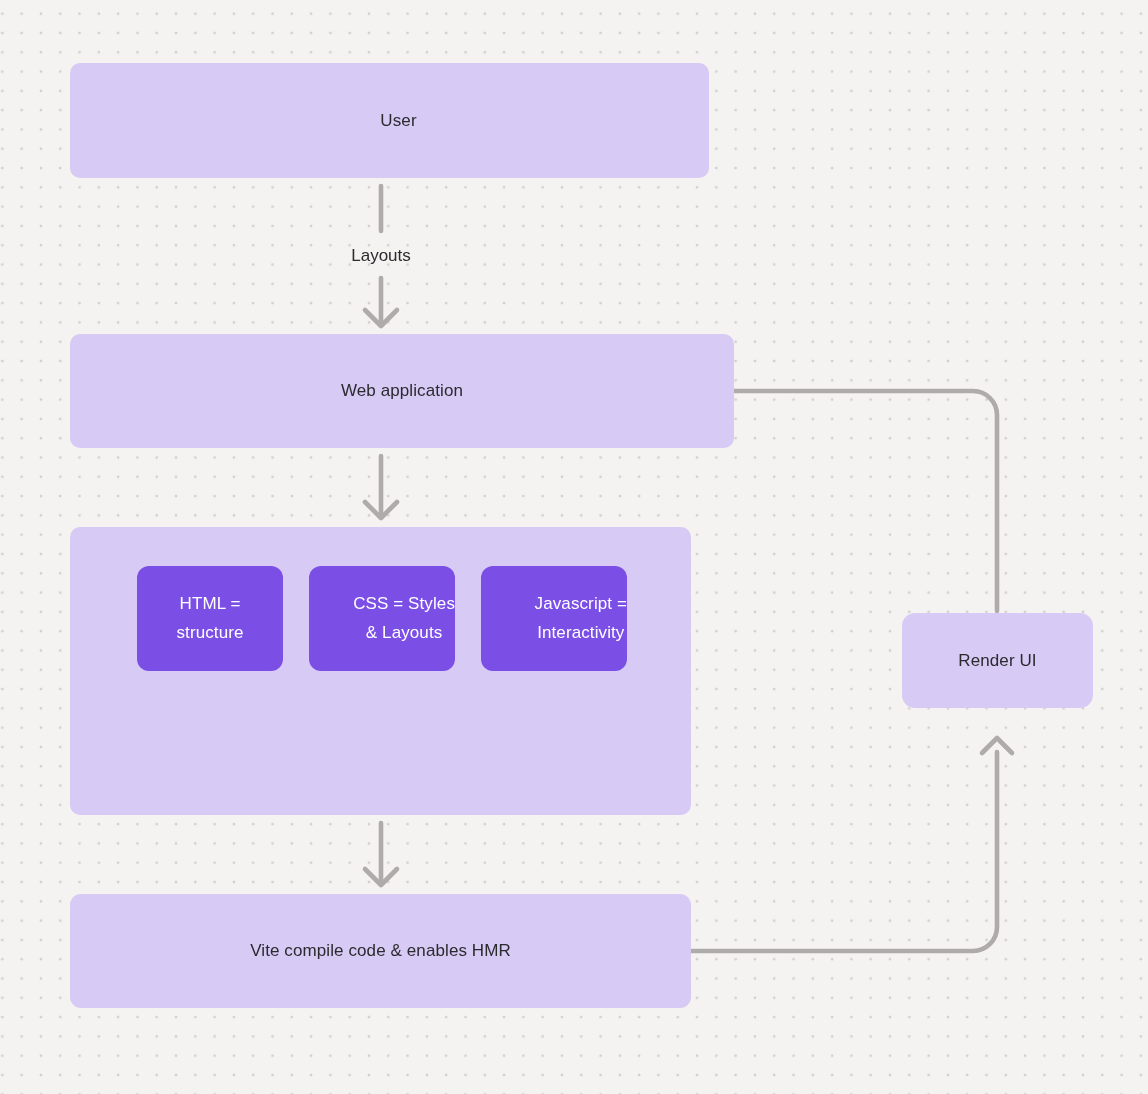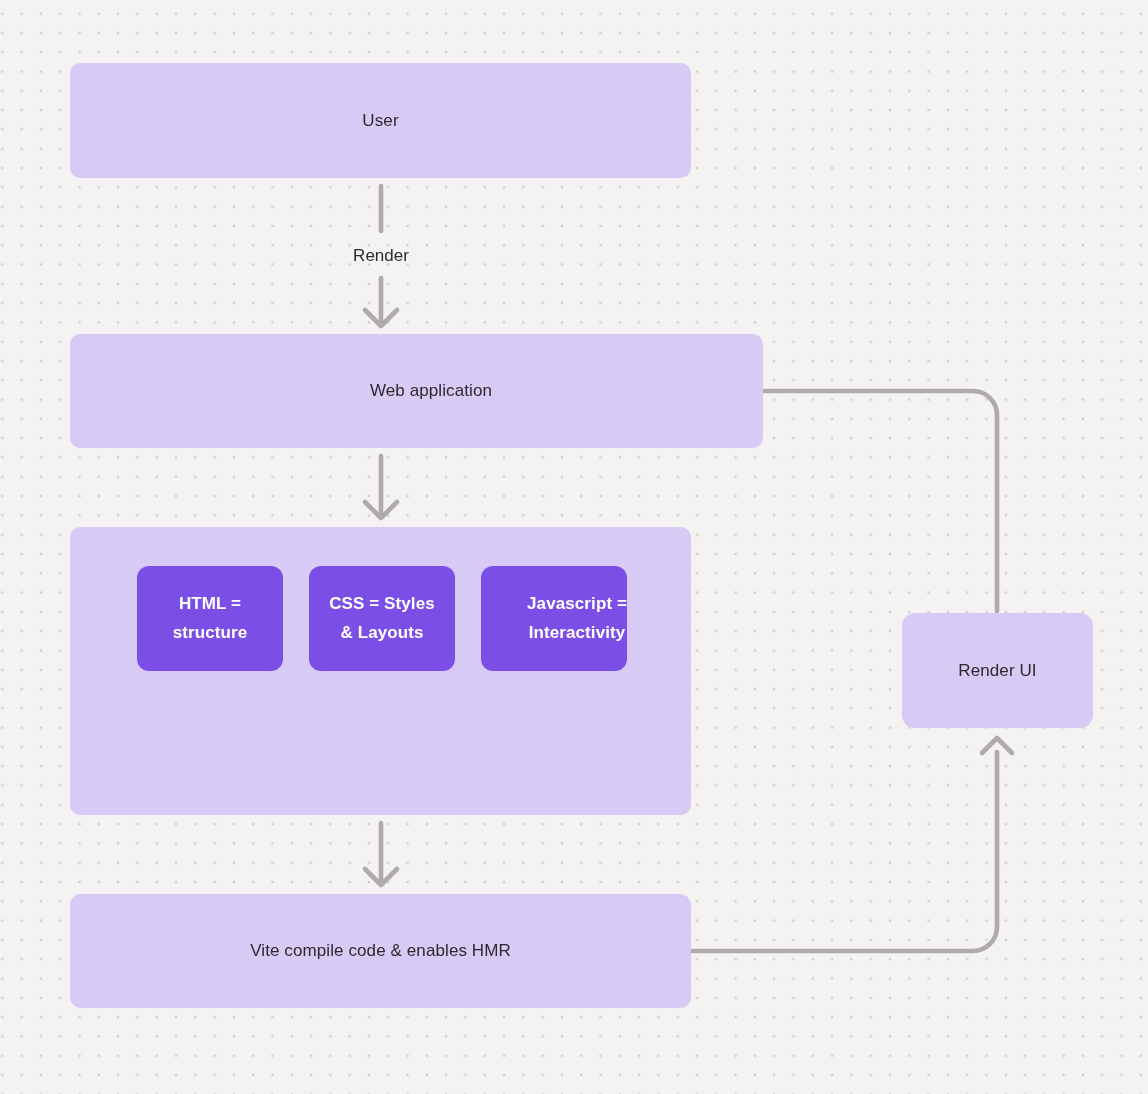--- a/index.html
+++ b/index.html
@@ -28,21 +28,21 @@
   .node.render { border-radius: 13px; }
   .subnode {
     position: absolute;
     display: flex;
     align-items: center;
     justify-content: center;
     background: var(--node-fill-dark, #7b4fe6);
     color: var(--node-text-light, #ffffff);
     border-radius: 12px;
     font-size: 17px;
-    font-weight: 700;
+    font-weight: 400;
     line-height: 28.5px;
     text-align: center;
     white-space: pre-line;
   }
   .group-label {
     position: absolute;
     left: 0;
     right: 0;
     top: 193px;
     text-align: center;
@@ -94,50 +94,50 @@
       <path class="stroke" d="M691 951 L973 951 A24 24 0 0 0 997 927 L997 752"></path>
       <path class="stroke" d="M982 753 L997 738 L1012 753"></path>
     </g>
 
     <g>
       <path class="stroke" d="M997 611 L997 415 A24 24 0 0 0 973 391 L711 391"></path>
       <path class="stroke" d="M712 375 L696 391 L712 407"></path>
     </g>
   </svg>
 
-  <div class="node" style="left:70px; top:63px; width:621px; height:115px;">
+  <div class="node" style="left:70px; top:63px; width:621px; height:115px;padding-left:18px;">
     <span class="label-text">User</span>
   </div>
 
-  <div class="edge-label">Render</div>
+  <div class="edge-label">Layouts</div>
 
-  <div class="node" style="left:70px; top:334px; width:664px; height:114px;padding-left:29px;">
+  <div class="node" style="left:70px; top:334px; width:664px; height:114px;">
     <span class="label-text">Web application</span>
   </div>
 
   <div class="node" style="left:70px; top:527px; width:621px; height:288px;">
 
     <div class="subnode" style="left:67px; top:39px; width:146px; height:105px;">
       <span class="label-text">HTML =
 structure</span>
     </div>
 
-    <div class="subnode" style="left:239px; top:39px; width:146px; height:105px;">
+    <div class="subnode" style="left:239px; top:39px; width:146px; height:105px;justify-content:flex-end;">
       <span class="label-text">CSS = Styles
 &amp; Layouts</span>
     </div>
 
     <div class="subnode" style="left:411px; top:39px; width:146px; height:105px;justify-content:flex-end;">
       <span class="label-text">Javascript =
 Interactivity</span>
     </div>
 
   </div>
 
   <div class="node" style="left:70px; top:894px; width:621px; height:114px;border-radius:11px;">
     <span class="label-text">Vite compile code &amp; enables HMR</span>
   </div>
 
-  <div class="node render" style="left:902px; top:613px; width:191px; height:115px;">
+  <div class="node render" style="left:902px; top:613px; width:191px; height:95px;">
     <span class="label-text">Render UI</span>
   </div>
 
 </div>
 
 </body></html>

